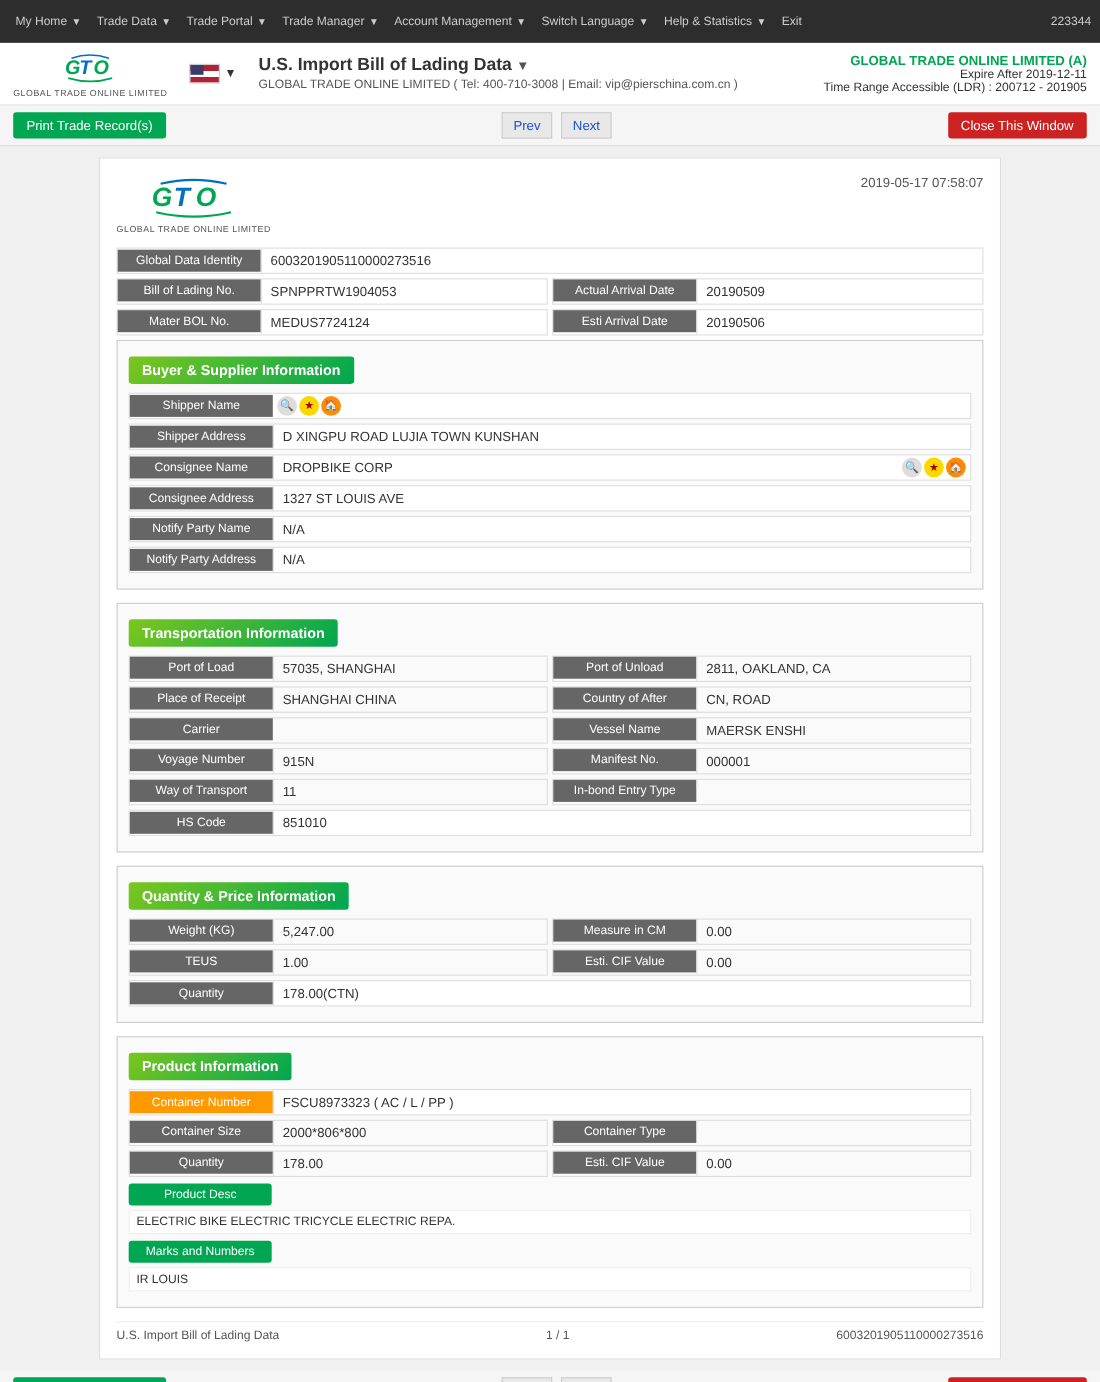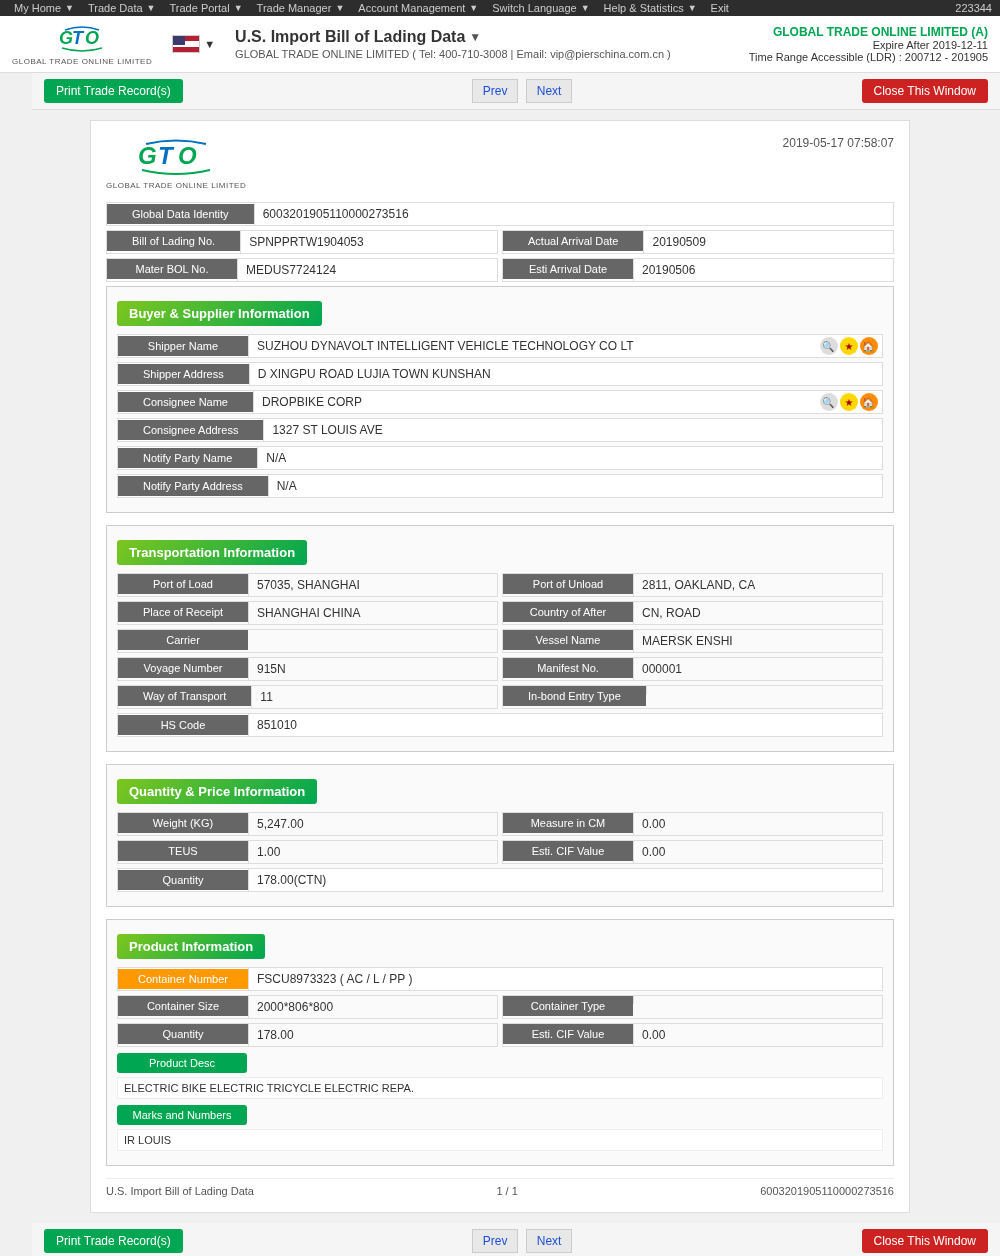--- a/index.html
+++ b/index.html
@@ -6,21 +6,21 @@
     body { font-family: Arial, sans-serif; font-size: 12px; background: #f0f0f0; color: #333; }
 
     
     .top-nav {
       background: #2d2d2d;
       color: #ccc;
       display: flex;
       align-items: center;
       justify-content: space-between;
       padding: 0 8px;
-      height: 16px;
+      height: 39px;
       font-size: 11px;
     }
     .top-nav-left { display: flex; gap: 2px; align-items: center; }
     .top-nav-item {
       color: #ccc;
       padding: 2px 6px;
       cursor: pointer;
       display: flex;
       align-items: center;
       gap: 2px;
@@ -56,21 +56,20 @@
     .header-right .expire { color: #333; }
 
     
     .action-bar {
       background: #f5f5f5;
       padding: 6px 12px;
       display: flex;
       align-items: flex-end;
       justify-content: space-between;
       border-bottom: 1px solid #ddd;
-      margin-left: 32px;
     }
     .btn-print {
       background: #00a651;
       color: white;
       border: none;
       padding: 5px 12px;
       cursor: pointer;
       border-radius: 3px;
       font-size: 12px;
     }
@@ -116,21 +115,21 @@
     .field-row {
       display: flex;
       align-items: center;
       margin-bottom: 4px;
       border: 1px solid #ddd;
       background: #fff;
     }
     .field-label {
       background: #666;
       color: #fff;
-      padding: 4px 25px;
+      padding: 4px 8px;
       font-size: 11px;
       min-width: 130px;
       text-align: center;
       white-space: nowrap;
     }
     .field-value {
       padding: 4px 8px;
       font-size: 12px;
       flex: 1;
       border-left: 1px solid #ddd;
@@ -354,21 +353,20 @@
       <div class="field-value">20190506</div>
     </div>
   </div>
 
   <div class="section-block">
     <div class="section-header">Buyer &amp; Supplier Information</div>
 
     
     <div class="field-row-with-icons">
       <div class="field-label">Shipper Name</div>
-      <div class="field-value" style="flex:1; border-left:1px solid #ddd; padding:4px 8px;">SUZHOU DYNAVOLT INTELLIGENT VEHICLE TECHNOLOGY CO LT</div>
       <div class="icons-area">
         <div class="icon-circle icon-search">🔍</div>
         <div class="icon-circle icon-star">★</div>
         <div class="icon-circle icon-home">🏠</div>
       </div>
     </div>
     
     <div class="field-row">
       <div class="field-label">Shipper Address</div>
       <div class="field-value">D XINGPU ROAD LUJIA TOWN KUNSHAN</div>

